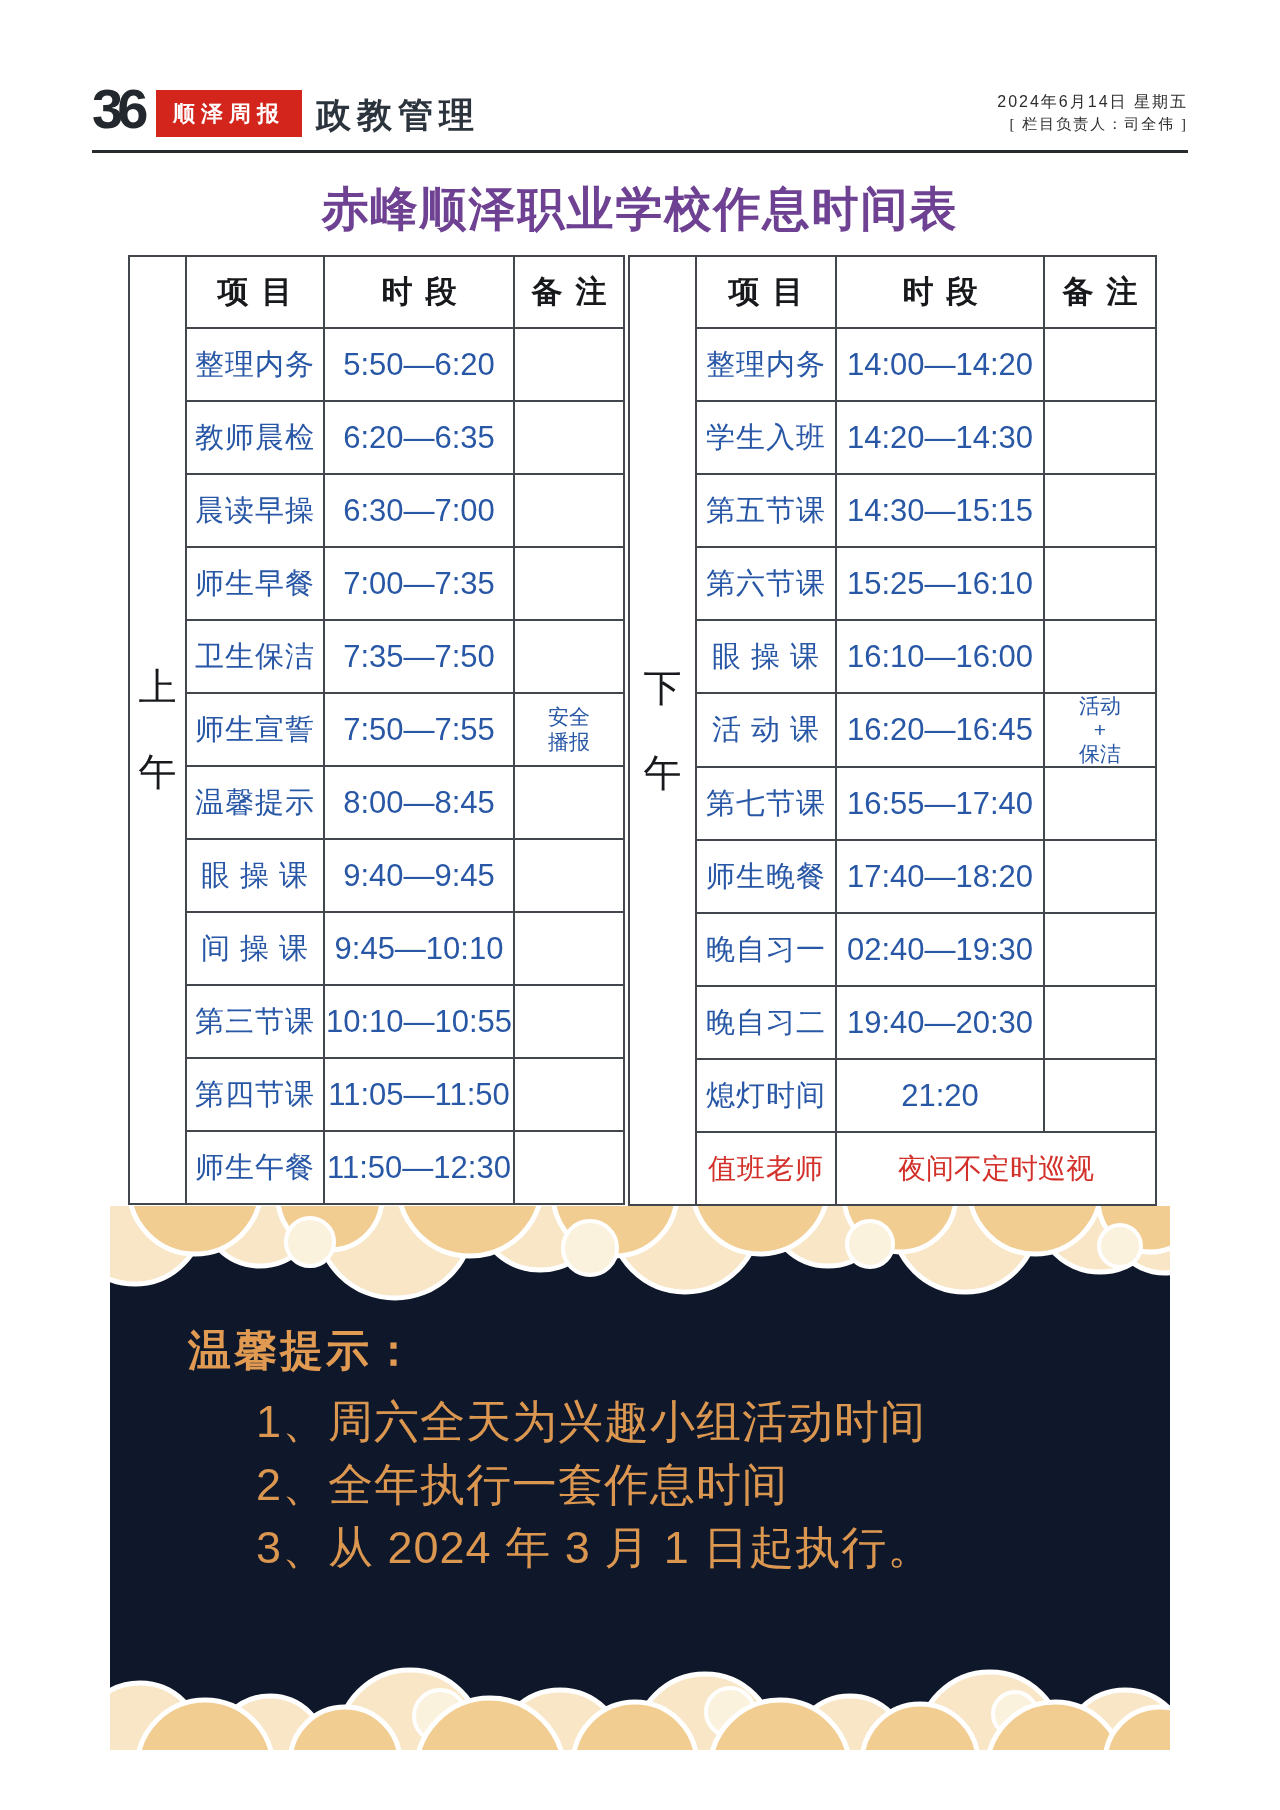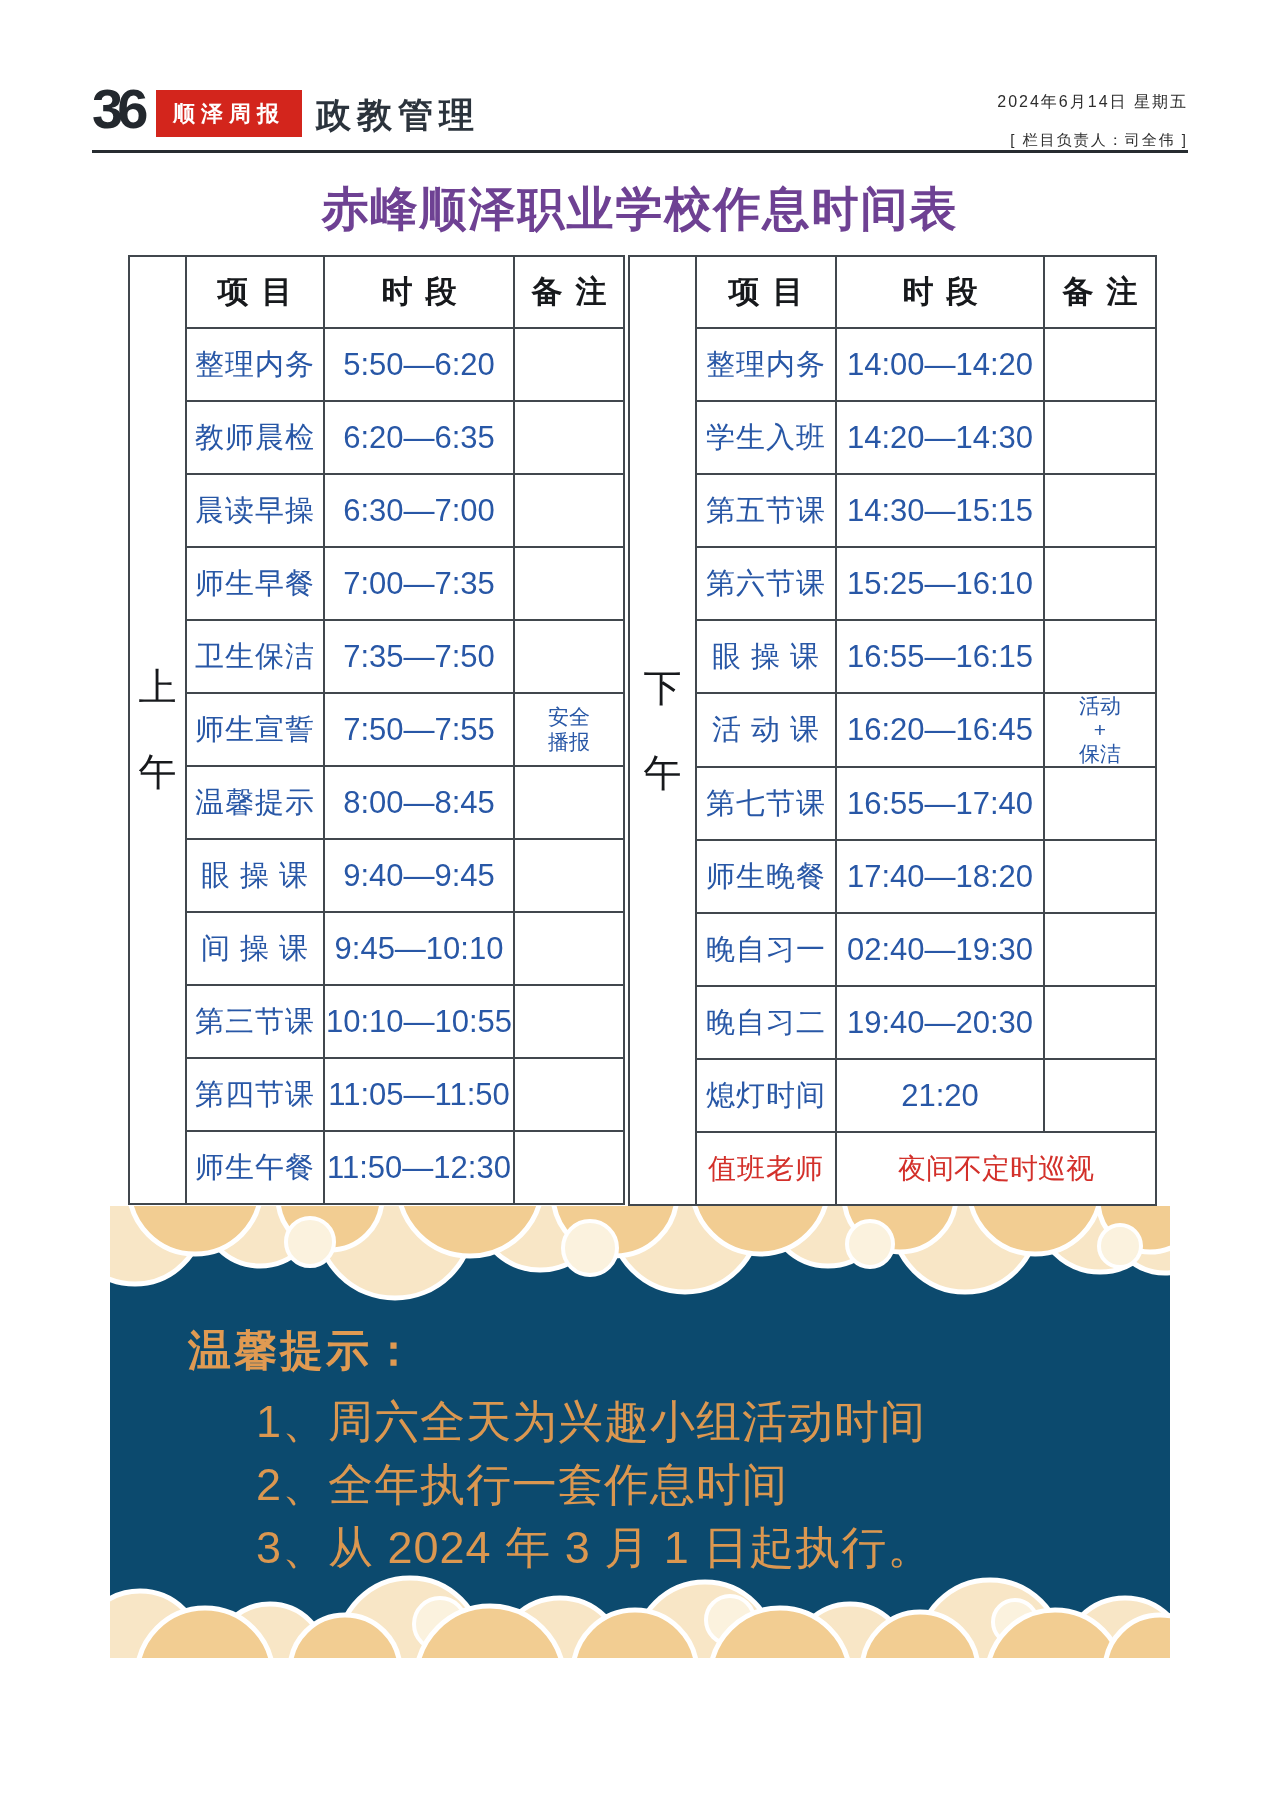--- a/index.html
+++ b/index.html
@@ -13,21 +13,21 @@
   .header-bar{position:absolute;left:92px;top:84px;width:1096px;height:60px;}
   .page-number{position:absolute;left:0;top:-2px;font-size:56px;font-weight:800;
     color:#23282e;letter-spacing:-6px;line-height:54px;}
   .masthead{position:absolute;left:64px;top:6px;width:146px;height:47px;background:#d3251c;
     color:#ffffff;display:flex;align-items:center;justify-content:center;
     font-family:"Liberation Serif","DejaVu Serif",serif;font-size:22px;font-weight:700;letter-spacing:6px;}
   .section-title{position:absolute;left:224px;top:8px;font-size:35px;font-weight:700;
     color:#2b333c;letter-spacing:6px;text-align:right;}
   .header-meta{position:absolute;right:0;top:8px;text-align:right;color:#2d2d2d;}
   .date-line{font-size:16px;letter-spacing:2px;}
-  .editor-line{font-size:15px;letter-spacing:2px;margin-top:18px;}
+  .editor-line{font-size:15px;letter-spacing:2px;margin-top:2px;font-family:Liberation Serif, serif;}
   .header-rule{position:absolute;left:92px;top:150px;width:1096px;height:3px;background:#272c31;}
 
   
   .page-title{position:absolute;left:0;top:178px;width:1280px;text-align:center;
     font-size:47px;font-weight:700;color:#6e4193;letter-spacing:2px;}
 
   
   .sched-table{position:absolute;border-collapse:collapse;table-layout:fixed;background:#fff;}
   .sched-table td,.sched-table th{border:2px solid #41474d;padding:0;text-align:center;
     vertical-align:middle;overflow:hidden;}
@@ -37,21 +37,21 @@
   .data-row{height:73px;margin-left:16px;}
   th.col-head{font-size:31px;font-weight:700;color:#17191c;letter-spacing:13px;padding-left:13px;}
   .period-inner{display:flex;flex-direction:column;align-items:center;gap:34px;
     font-size:38px;color:#17191c;}
   .item-cell{font-size:29px;color:#2857a6;letter-spacing:1px;}
   .time-cell{font-size:31px;color:#2857a6;}
   .note-cell{font-size:21px;color:#2857a6;white-space:pre-line;line-height:1.15;}
   .red-row .item-cell,.red-row .time-cell{color:#d3302a;font-size:28px;}
 
   
-  .notice-panel{position:absolute;left:110px;top:1206px;width:1060px;height:452px;background:#0c4a6e;}
+  .notice-panel{position:absolute;left:110px;top:1206px;width:1060px;height:544px;background:#0f172a;}
   .cloud-top{position:absolute;top:0;left:0;width:1060px;height:110px;display:block;}
   .cloud-bottom{position:absolute;bottom:0;left:0;width:1060px;height:100px;display:block;}
   .notice-title{position:absolute;left:78px;top:116px;font-size:43px;font-weight:700;
     color:#e09a52;letter-spacing:3px;}
   .notice-items{position:absolute;left:146px;top:184px;}
   .notice-item{height:63px;display:flex;align-items:center;font-size:45px;color:#db9750;
     letter-spacing:1px;font-weight:500;}
 </style>
 </head>
 <body>
@@ -186,21 +186,21 @@
         <td class="time-cell">14:30—15:15</td>
         <td class="note-cell"></td>
       </tr>
       <tr class="data-row">
         <td class="item-cell">第六节课</td>
         <td class="time-cell">15:25—16:10</td>
         <td class="note-cell"></td>
       </tr>
       <tr class="data-row">
         <td class="item-cell">眼 操 课</td>
-        <td class="time-cell">16:55—16:15</td>
+        <td class="time-cell">16:10—16:00</td>
         <td class="note-cell"></td>
       </tr>
       <tr class="data-row">
         <td class="item-cell">活 动 课</td>
         <td class="time-cell">16:20—16:45</td>
         <td class="note-cell">活动
 +
 保洁</td>
       </tr>
       <tr class="data-row">

